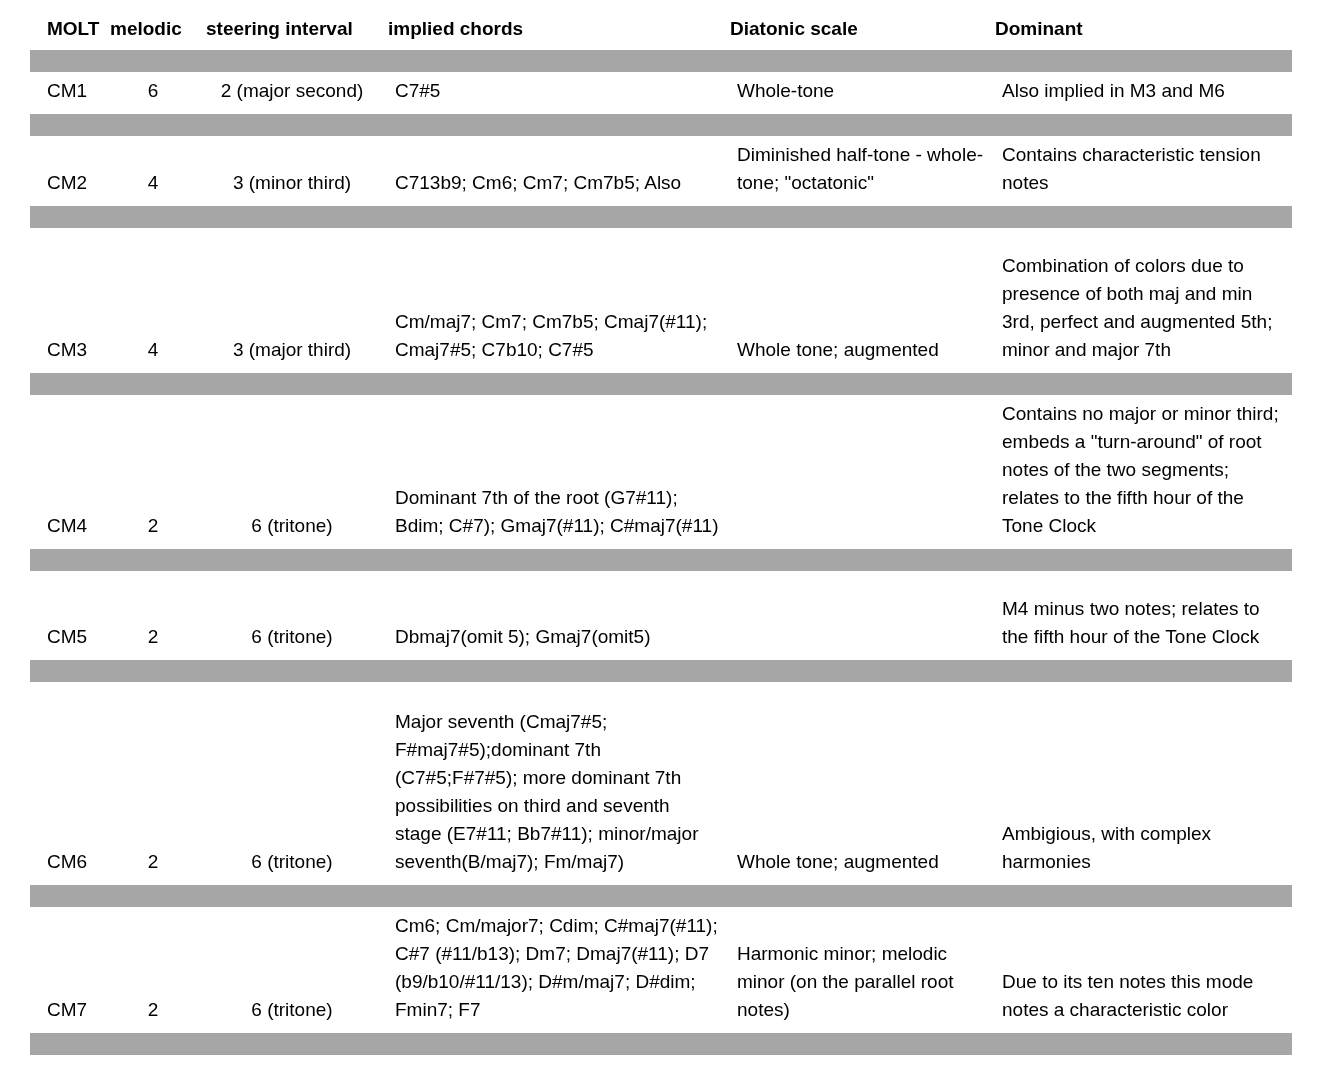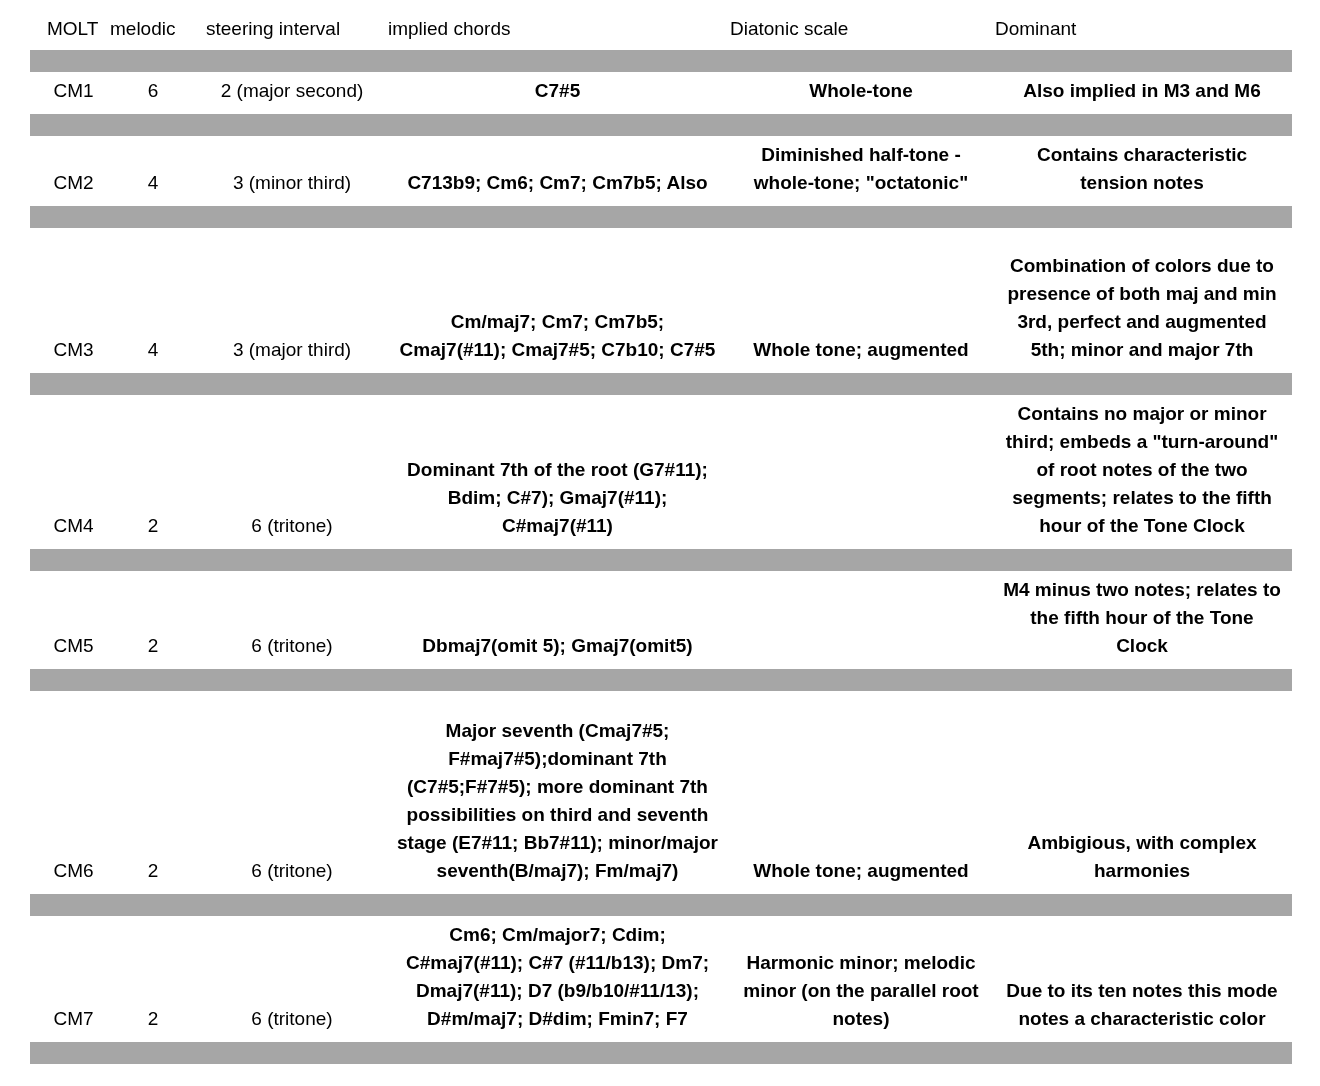--- a/index.html
+++ b/index.html
@@ -22,35 +22,35 @@
     line-height: 28px;
   }
   col.c-molt      { width: 80px; }
   col.c-segments  { width: 96px; }
   col.c-steering  { width: 182px; }
   col.c-chords    { width: 342px; }
   col.c-scale     { width: 265px; }
   col.c-character { width: 297px; }
 
   th {
-    font-weight: normal;
+    font-weight: bold;
     text-align: left;
     vertical-align: bottom;
     padding: 2px 8px 4px 0;
   }
   th.h-molt { padding-left: 17px; }
   td {
     vertical-align: bottom;
     padding: 2px 10px 6px 0;
-    text-align: center;
+    text-align: left;
     word-wrap: break-word;
   }
   td.c0 { padding-left: 17px; }
   td.c1, td.c2 { text-align: center; padding-left: 0; }
-  td.c3, td.c4, td.c5 { padding-left: 7px; font-weight: bold; }
+  td.c3, td.c4, td.c5 { padding-left: 7px; }
 
   tr.sep td {
     background: #a6a6a6;
     height: 22px;
     padding: 0;
     border-top: 3px solid #ffffff;
     border-bottom: 3px solid #ffffff;
   }
   
   tr.r0 { height: 30px; }

